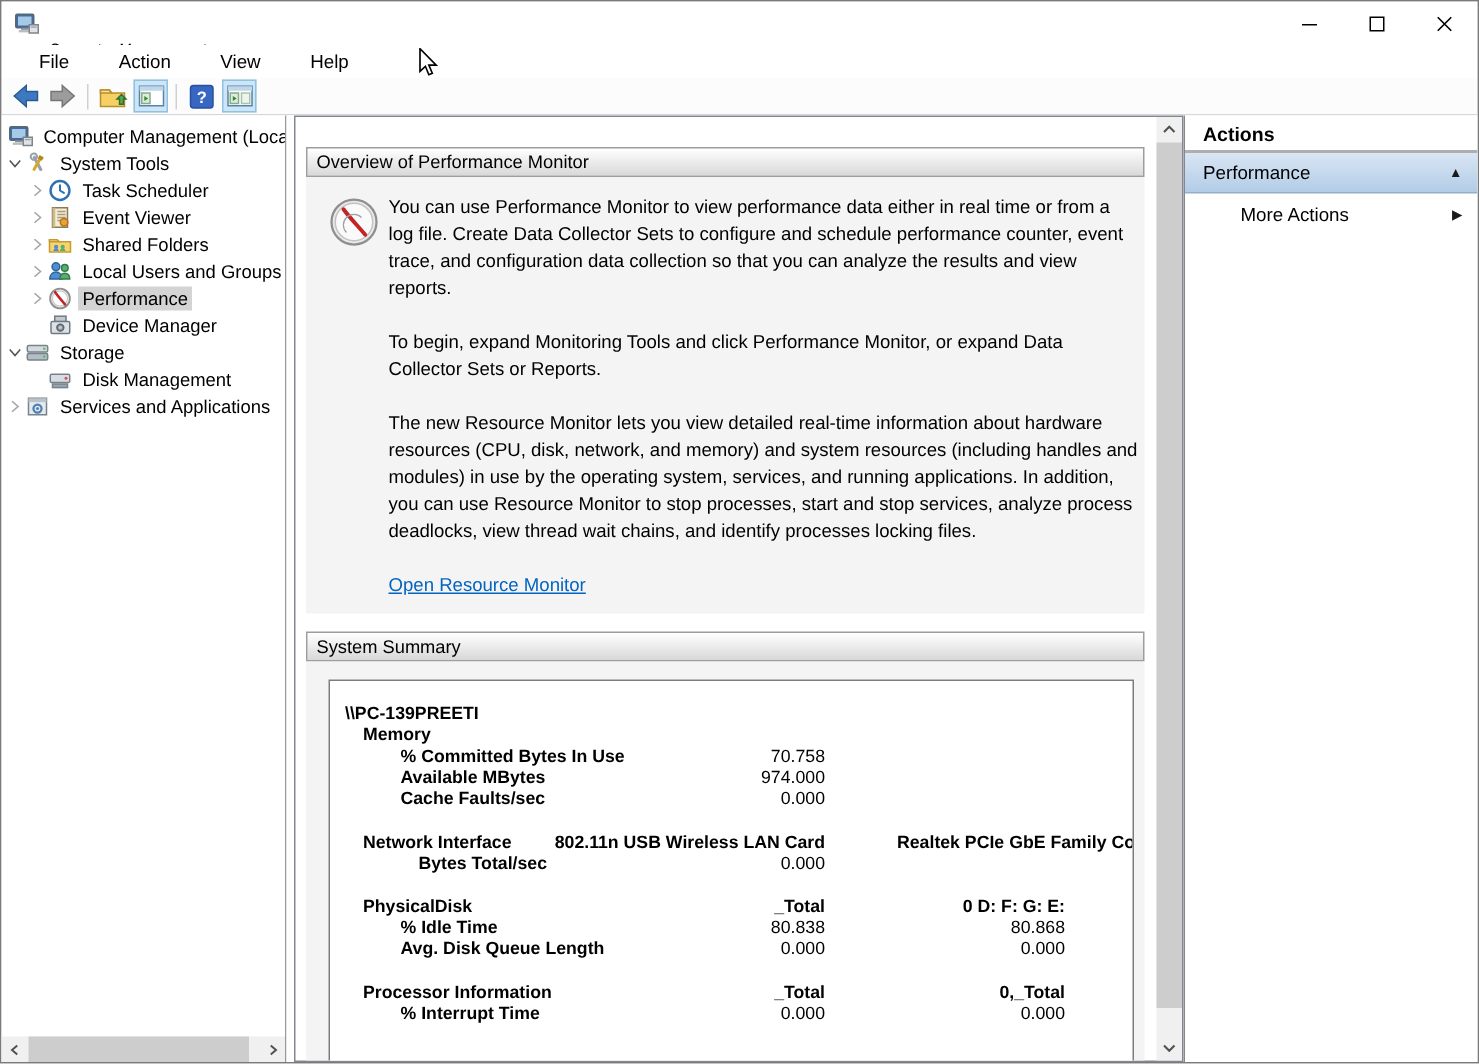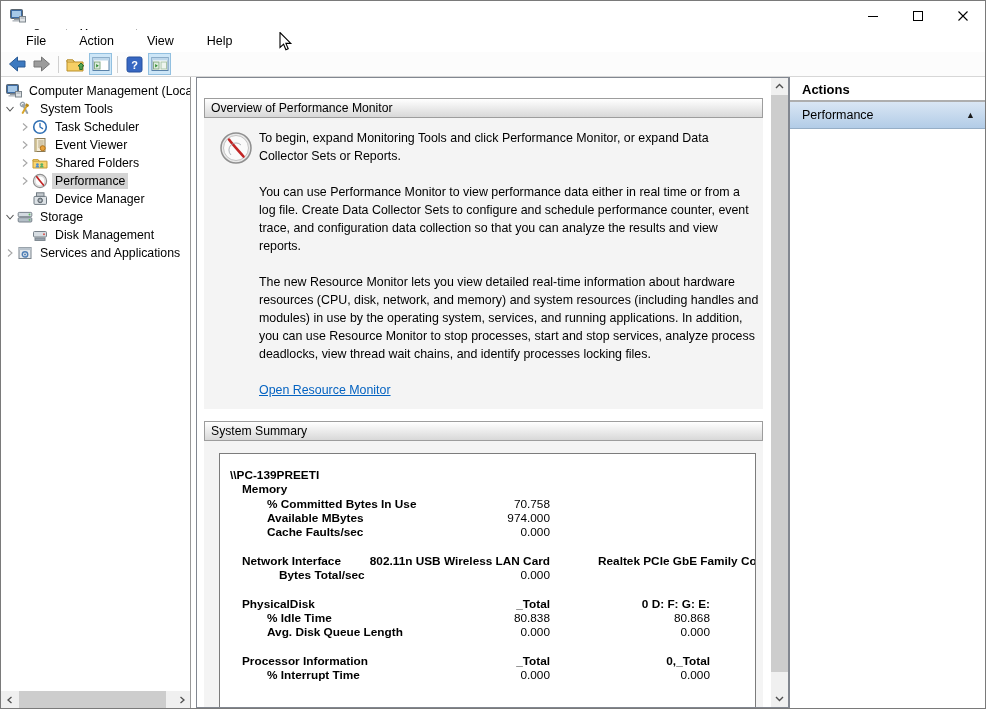--- a/index.html
+++ b/index.html
@@ -267,20 +267,37 @@
           </div>
           <div class="tree-row">
             <span class="tree-indent" style="width: 17px;"></span>
             <span class="expander">
               <svg width="10" height="10" viewBox="0 0 10 10">
                 <path d="M3 1.5 L7 5 L3 8.5" fill="none" stroke="#a6a6a6" stroke-width="1.1"></path>
               </svg>
             </span>
             <span class="tree-icon">
               <svg width="16" height="16" viewBox="0 0 16 16">
+                <circle cx="5.3" cy="4.8" r="2.6" fill="#4f8fd0" stroke="#2f6298"></circle>
+                <path d="M1.2 13 c0-2.9 1.8-4.6 4.1-4.6 s4.1 1.7 4.1 4.6 Z" fill="#4f8fd0" stroke="#2f6298"></path>
+                <circle cx="11.2" cy="5.6" r="2.2" fill="#57b06b" stroke="#35784a"></circle>
+                <path d="M7.9 13 c0-2.5 1.4-3.9 3.3-3.9 s3.3 1.4 3.3 3.9 Z" fill="#57b06b" stroke="#35784a"></path>
+              </svg>
+            </span>
+            <span class="tree-label">Local Users and Groups</span>
+          </div>
+          <div class="tree-row">
+            <span class="tree-indent" style="width: 17px;"></span>
+            <span class="expander">
+              <svg width="10" height="10" viewBox="0 0 10 10">
+                <path d="M3 1.5 L7 5 L3 8.5" fill="none" stroke="#a6a6a6" stroke-width="1.1"></path>
+              </svg>
+            </span>
+            <span class="tree-icon">
+              <svg width="16" height="16" viewBox="0 0 16 16">
                 <circle cx="8" cy="8" r="6.6" fill="#ececec" stroke="#8f8f8f" stroke-width="1.2"></circle>
                 <circle cx="8" cy="8" r="5" fill="#fdfdfd" stroke="#c6c6c6" stroke-width="0.7"></circle>
                 <path d="M4.8 3.8 C 6.5 6.3, 8.8 8.9, 11.4 12" stroke="#c22525" stroke-width="1.7" fill="none" stroke-linecap="round"></path>
               </svg>
             </span>
             <span class="tree-label sel">Performance</span>
           </div>
           <div class="tree-row">
             <span class="tree-indent" style="width: 17px;"></span>
             <span class="expander"></span>
@@ -365,22 +382,22 @@
         <div class="section-body overview-body">
           <span class="pm-icon">
             <svg width="34" height="34" viewBox="0 0 34 34">
               <circle cx="17" cy="17" r="15" fill="#e9e9e9" stroke="#8f8f8f" stroke-width="1.5"></circle>
               <circle cx="17" cy="17" r="12.5" fill="#fafafa" stroke="#c2c2c2" stroke-width="1"></circle>
               <path d="M10 8.5 C 14 14, 19 19, 24.5 25.5" stroke="#c22525" stroke-width="2.6" fill="none" stroke-linecap="round"></path>
               <path d="M12 24 a7 7 0 0 1 10 -10" stroke="#9aa0a6" stroke-width="0.8" fill="none"></path>
             </svg>
           </span>
           <div class="overview-text">
+            <p>You can use Performance Monitor to view performance data either in real time or from a log file. Create Data Collector Sets to configure and schedule performance counter, event trace, and configuration data collection so that you can analyze the results and view reports.</p>
             <p>To begin, expand Monitoring Tools and click Performance Monitor, or expand Data Collector Sets or Reports.</p>
-            <p>You can use Performance Monitor to view performance data either in real time or from a log file. Create Data Collector Sets to configure and schedule performance counter, event trace, and configuration data collection so that you can analyze the results and view reports.</p>
             <p>The new Resource Monitor lets you view detailed real-time information about hardware resources (CPU, disk, network, and memory) and system resources (including handles and modules) in use by the operating system, services, and running applications. In addition, you can use Resource Monitor to stop processes, start and stop services, analyze process deadlocks, view thread wait chains, and identify processes locking files.</p>
             <a class="rm-link">Open Resource Monitor</a>
           </div>
         </div>
 
         <div class="gap12"></div>
 
         <div class="section-header">System Summary</div>
         <div class="section-body summary-body">
           <div class="summary-table">
@@ -461,20 +478,24 @@
         </div>
       </div>
     </div>
 
     <div class="actions-panel">
       <div class="actions-title">Actions</div>
       <div class="actions-group">
         <span>Performance</span>
         <span class="arr">▲</span>
       </div>
+      <div class="actions-item">
+        <span>More Actions</span>
+        <span class="arr">▶</span>
+      </div>
     </div>
   </div>
 
 
   <svg class="cursor" width="14" height="20" viewBox="0 0 14 20">
     <polygon points="1,0.5 1,15.5 4.6,12.2 6.9,17.8 9.2,16.8 6.9,11.4 11.8,11.4" fill="#fff" stroke="#000" stroke-width="1.1"></polygon>
   </svg>
 </div>
 
 </body></html>

